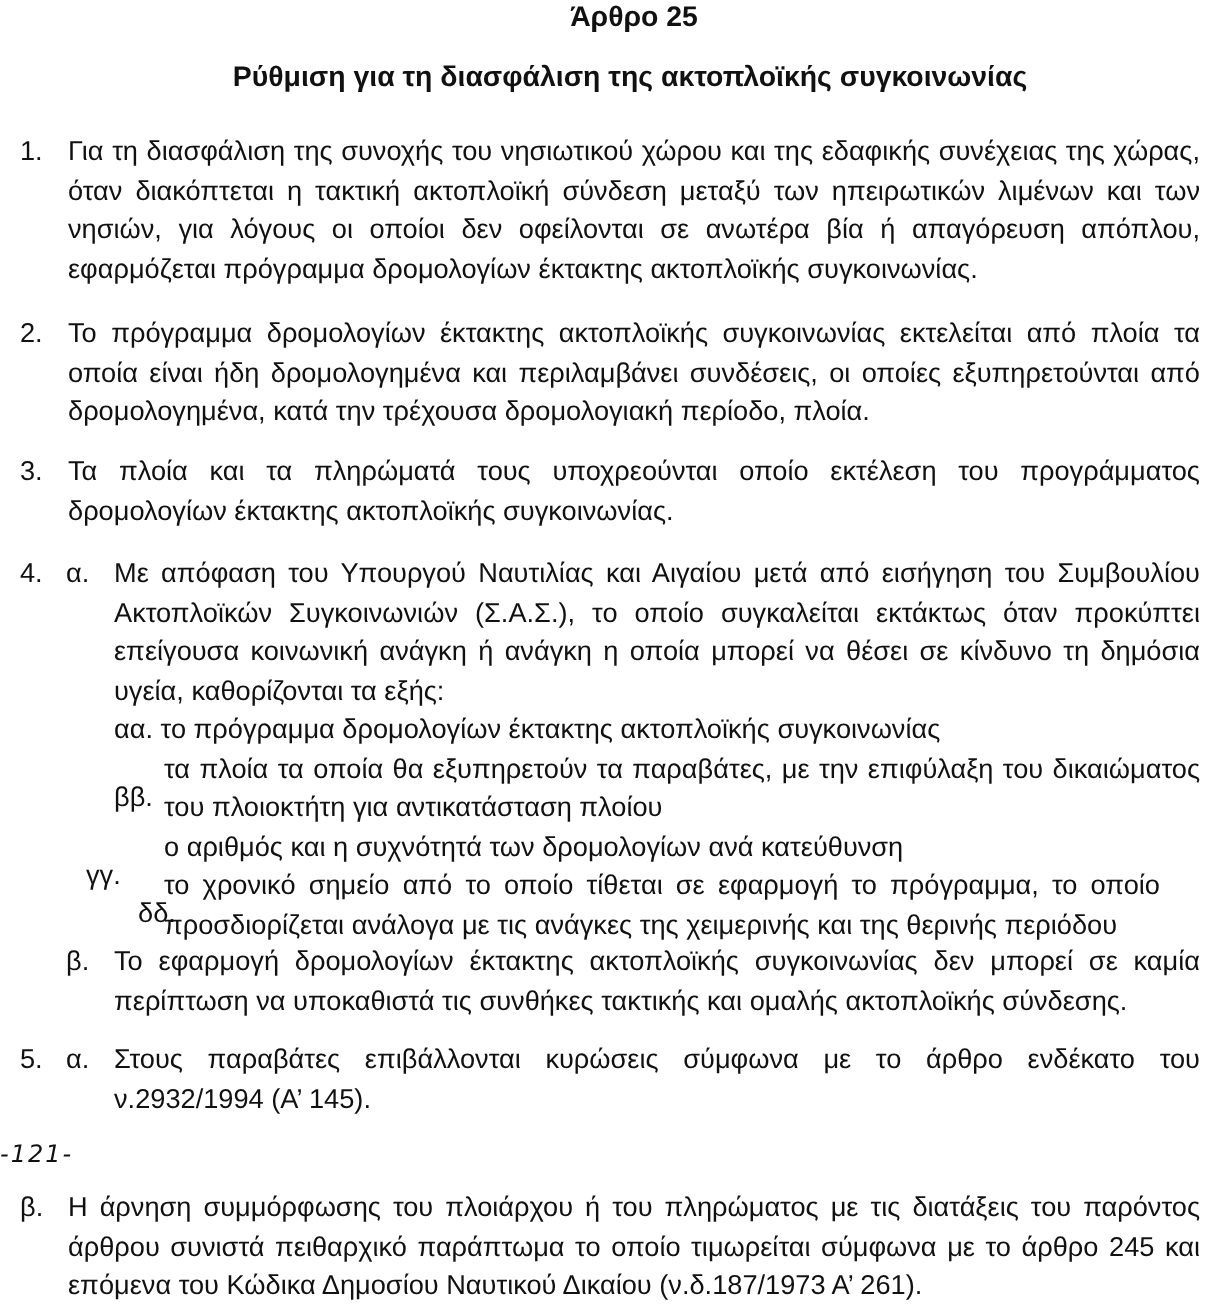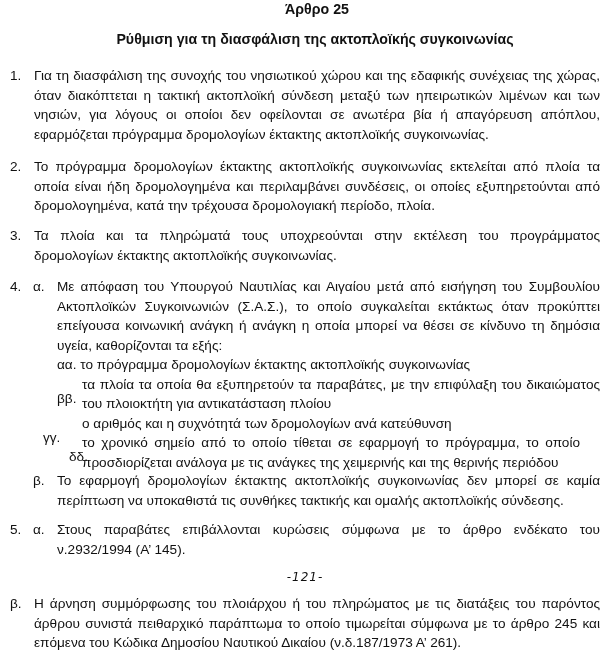--- a/index.html
+++ b/index.html
@@ -65,21 +65,21 @@
     }
     .subsub .lbl {
       position: absolute;
       left: 0; top: 0; margin-top: 14px;
     }
     .pagenum {
       position: absolute;
       top: 568px;
       left: 0;
       width: 610px;
-      text-align: center;
+      text-align: left;
       font-family: "DejaVu Sans", sans-serif;
       font-size: 12px;
       font-style: italic;
       letter-spacing: 1px;
     }
   </style>
 </head>
 <body>
 
 <div class="page">
@@ -97,21 +97,21 @@
   <div class="para" style="top:157px;">
     <div class="item">
       <span class="num">2.</span>
       <span>Το πρόγραμμα δρομολογίων έκτακτης ακτοπλοϊκής συγκοινωνίας εκτελείται από πλοία τα οποία είναι ήδη δρομολογημένα και περιλαμβάνει συνδέσεις, οι οποίες εξυπηρετούνται από δρομολογημένα, κατά την τρέχουσα δρομολογιακή περίοδο, πλοία.</span>
     </div>
   </div>
 
   <div class="para" style="top:226px;">
     <div class="item">
       <span class="num">3.</span>
-      <span>Τα πλοία και τα πληρώματά τους υποχρεούνται στην εκτέλεση του προγράμματος δρομολογίων έκτακτης ακτοπλοϊκής συγκοινωνίας.</span>
+      <span>Τα πλοία και τα πληρώματά τους υποχρεούνται οποίο εκτέλεση του προγράμματος δρομολογίων έκτακτης ακτοπλοϊκής συγκοινωνίας.</span>
     </div>
   </div>
 
   <div class="para" style="top:277px;">
     <div class="item" style="padding-left:0;">
       <span class="num">4.</span>
       <div class="sub" style="padding-left:47px;">
         <span class="lbl" style="left:23px;">α.</span>
         <span>Με απόφαση του Υπουργού Ναυτιλίας και Αιγαίου μετά από εισήγηση του Συμβουλίου Ακτοπλοϊκών Συγκοινωνιών (Σ.Α.Σ.), το οποίο συγκαλείται εκτάκτως όταν προκύπτει επείγουσα κοινωνική ανάγκη ή ανάγκη η οποία μπορεί να θέσει σε κίνδυνο τη δημόσια υγεία, καθορίζονται τα εξής:</span>
       </div>

